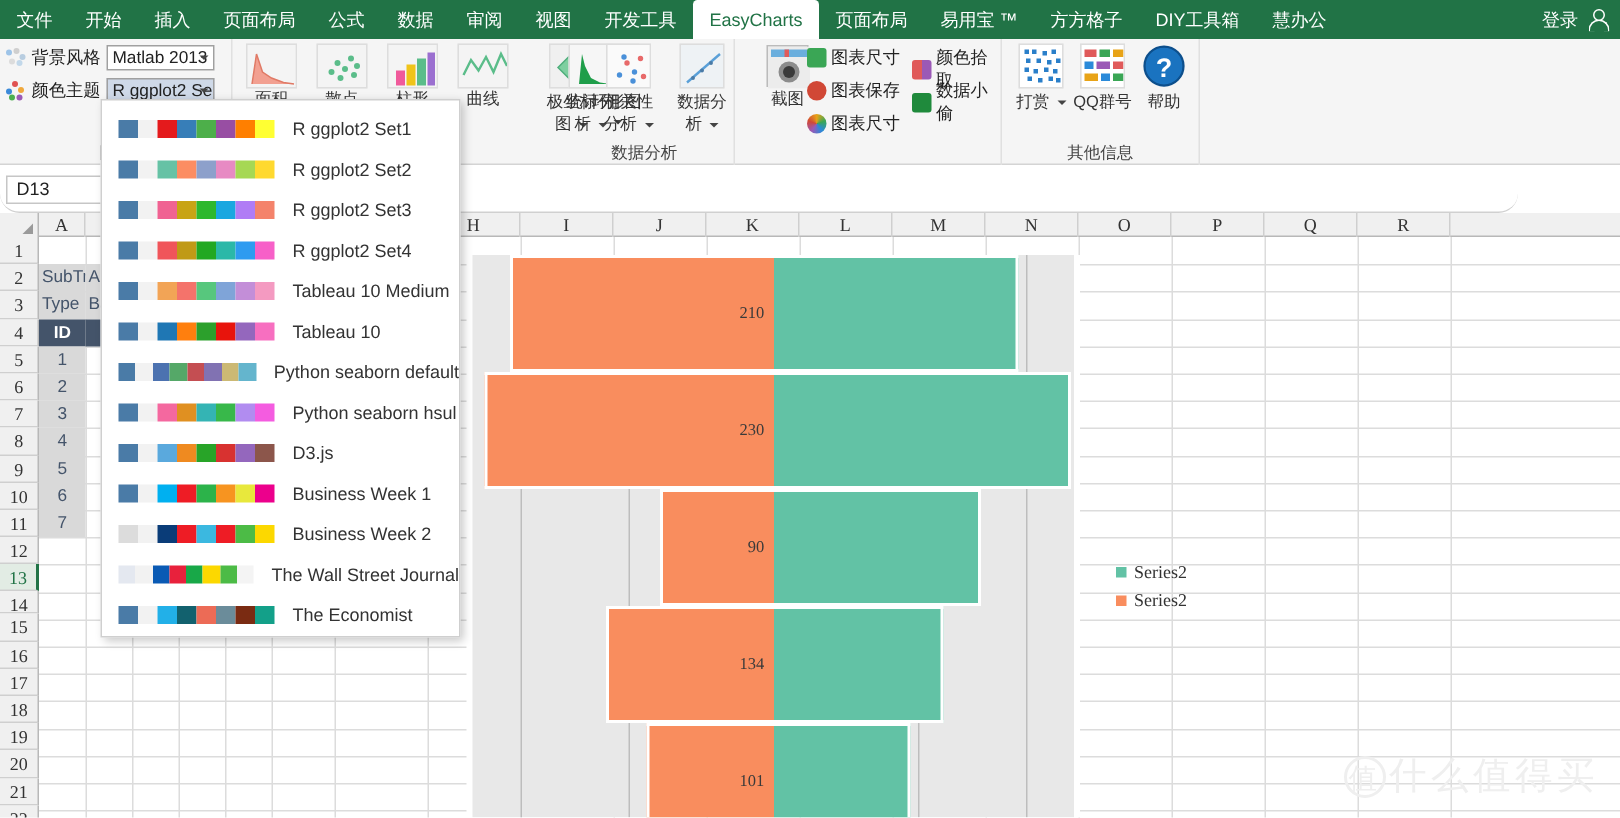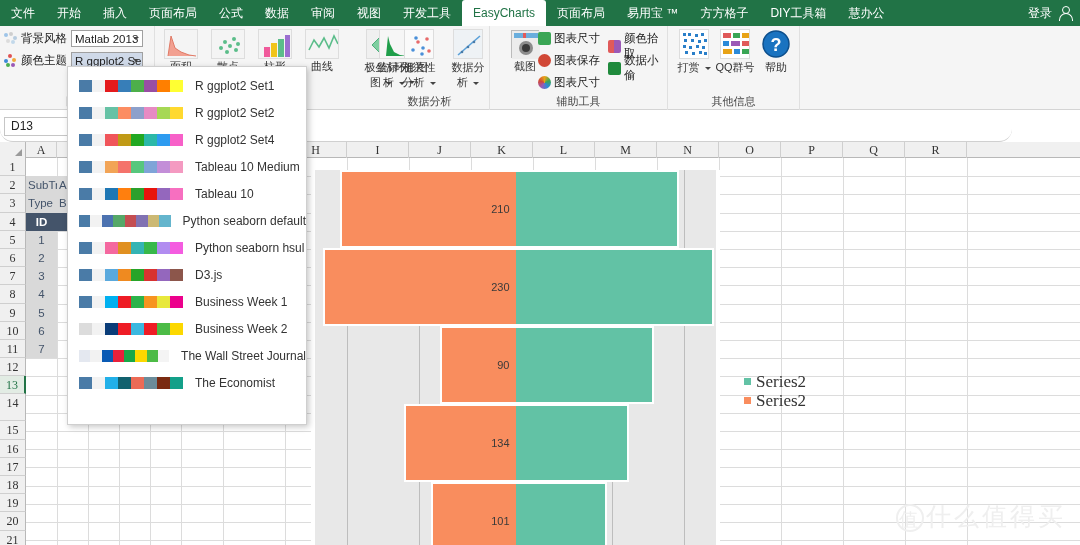--- a/index.html
+++ b/index.html
@@ -172,27 +172,27 @@
     background: #ffffff; overflow: hidden;
   }
   .plot { position: absolute; left: 4px; top: 0px; right: 4px; bottom: 0; background: #e8e8e8; }
   .plotline { position: absolute; top: 0; bottom: 0; width: 1px; background: #bdbdbd; }
   .barrow { position: absolute; left: 0; right: 0; }
   .bar-l { position: absolute; right: 50%; top: 0; bottom: 0; border: 2px solid #ffffff; border-right: none; }
   .bar-r { position: absolute; left: 50%; top: 0; bottom: 0; border: 2px solid #ffffff; border-left: none; }
   .barlbl {
     position: absolute; right: 50%; top: 0; bottom: 0; width: 60px;
     display: flex; align-items: center; justify-content: flex-end;
-    font-family: Liberation Sans, sans-serif; font-size: 11px; color: #3a3a3a;
+    font-family: Liberation Serif, serif; font-size: 11px; color: #3a3a3a;
     padding-right: 6px; pointer-events: none;
   }
   .legend { position: absolute; left: 744px; top: 372px; font-size: 0; }
   .legitem {
     display: flex; align-items: center; gap: 5px; height: 19px;
-    font-family: "Liberation Serif", serif; font-size: 17px; color: #333;
+    font-family: "Liberation Serif", serif; font-size: 12px; color: #333;
   }
   .legsw { width: 7px; height: 7px; }
 
   
   .dropdown {
     position: absolute; left: 67px; top: 66px; width: 240px; height: 359px;
     background: #ffffff; border: 1px solid #cfcfcf;
     box-shadow: 2px 2px 6px rgba(0,0,0,.22); z-index: 50;
     padding-top: 5px;
   }
@@ -419,21 +419,20 @@
         <span>图表尺寸</span>
       </div>
       <div class="trow" style="left:118px; top:5px">
         <span class="sq" style="background:linear-gradient(90deg,#e05a5a 50%,#9b59b6 50%)"></span>
         <span>颜色拾取</span>
       </div>
       <div class="trow" style="left:118px; top:27px">
         <span class="sq" style="background:#1f8a3c"></span>
         <span>数据小偷</span>
       </div>
-      <div class="rgroup-label">辅助工具</div>
     </div>
 
     <div class="rgroup" style="left:668px; width:132px;">
       <div class="ibtn2" style="left:6px">
         <div class="thumb">
           <svg width="30" height="30" viewBox="0 0 30 30">
               <rect width="30" height="30" fill="#fff"></rect>
               <g fill="#2a7fc9">
                 <rect x="3" y="3" width="3" height="3"></rect>
                 <rect x="8" y="3" width="3" height="3"></rect>
@@ -525,21 +524,21 @@
         <div class="rh" style="height: 18.2px; line-height: 18.2px;">4</div>
         <div class="rh" style="height: 18.2px; line-height: 18.2px;">5</div>
         <div class="rh" style="height: 18.2px; line-height: 18.2px;">6</div>
         <div class="rh" style="height: 18.2px; line-height: 18.2px;">7</div>
         <div class="rh" style="height: 18.2px; line-height: 18.2px;">8</div>
         <div class="rh" style="height: 18.2px; line-height: 18.2px;">9</div>
         <div class="rh" style="height: 18.2px; line-height: 18.2px;">10</div>
         <div class="rh" style="height: 18.2px; line-height: 18.2px;">11</div>
         <div class="rh" style="height: 18.2px; line-height: 18.2px;">12</div>
         <div class="rh sel" style="height: 18.2px; line-height: 18.2px;">13</div>
-        <div class="rh" style="height: 27px; line-height: 18.2px;">14</div>
+        <div class="rh" style="height: 15px; line-height: 18.2px;">14</div>
         <div class="rh" style="height: 18.2px; line-height: 18.2px;">15</div>
         <div class="rh" style="height: 18.2px; line-height: 18.2px;">16</div>
         <div class="rh" style="height: 18.2px; line-height: 18.2px;">17</div>
         <div class="rh" style="height: 18.2px; line-height: 18.2px;">18</div>
         <div class="rh" style="height: 18.2px; line-height: 18.2px;">19</div>
         <div class="rh" style="height: 18.2px; line-height: 18.2px;">20</div>
         <div class="rh" style="height: 18.2px; line-height: 18.2px;">21</div>
         <div class="rh" style="height: 18.2px; line-height: 18.2px;">22</div>
       </div>
     <div class="cells" id="cells">
@@ -667,20 +666,33 @@
           <i style="background: rgb(231, 138, 195);"></i>
           <i style="background: rgb(166, 216, 84);"></i>
           <i style="background: rgb(255, 217, 47);"></i>
         </div>
         <div class="ddlabel">R ggplot2 Set2</div>
       </div>
       <div class="dditem">
         <div class="swatches">
           <i style="background: rgb(74, 123, 167);"></i>
           <i style="background: rgb(242, 242, 242);"></i>
+          <i style="background: rgb(240, 98, 146);"></i>
+          <i style="background: rgb(200, 164, 21);"></i>
+          <i style="background: rgb(46, 184, 46);"></i>
+          <i style="background: rgb(26, 167, 224);"></i>
+          <i style="background: rgb(176, 124, 245);"></i>
+          <i style="background: rgb(244, 131, 107);"></i>
+        </div>
+        <div class="ddlabel">R ggplot2 Set3</div>
+      </div>
+      <div class="dditem">
+        <div class="swatches">
+          <i style="background: rgb(74, 123, 167);"></i>
+          <i style="background: rgb(242, 242, 242);"></i>
           <i style="background: rgb(240, 85, 90);"></i>
           <i style="background: rgb(192, 154, 22);"></i>
           <i style="background: rgb(34, 168, 34);"></i>
           <i style="background: rgb(43, 184, 168);"></i>
           <i style="background: rgb(46, 155, 240);"></i>
           <i style="background: rgb(247, 96, 200);"></i>
         </div>
         <div class="ddlabel">R ggplot2 Set4</div>
       </div>
       <div class="dditem">

